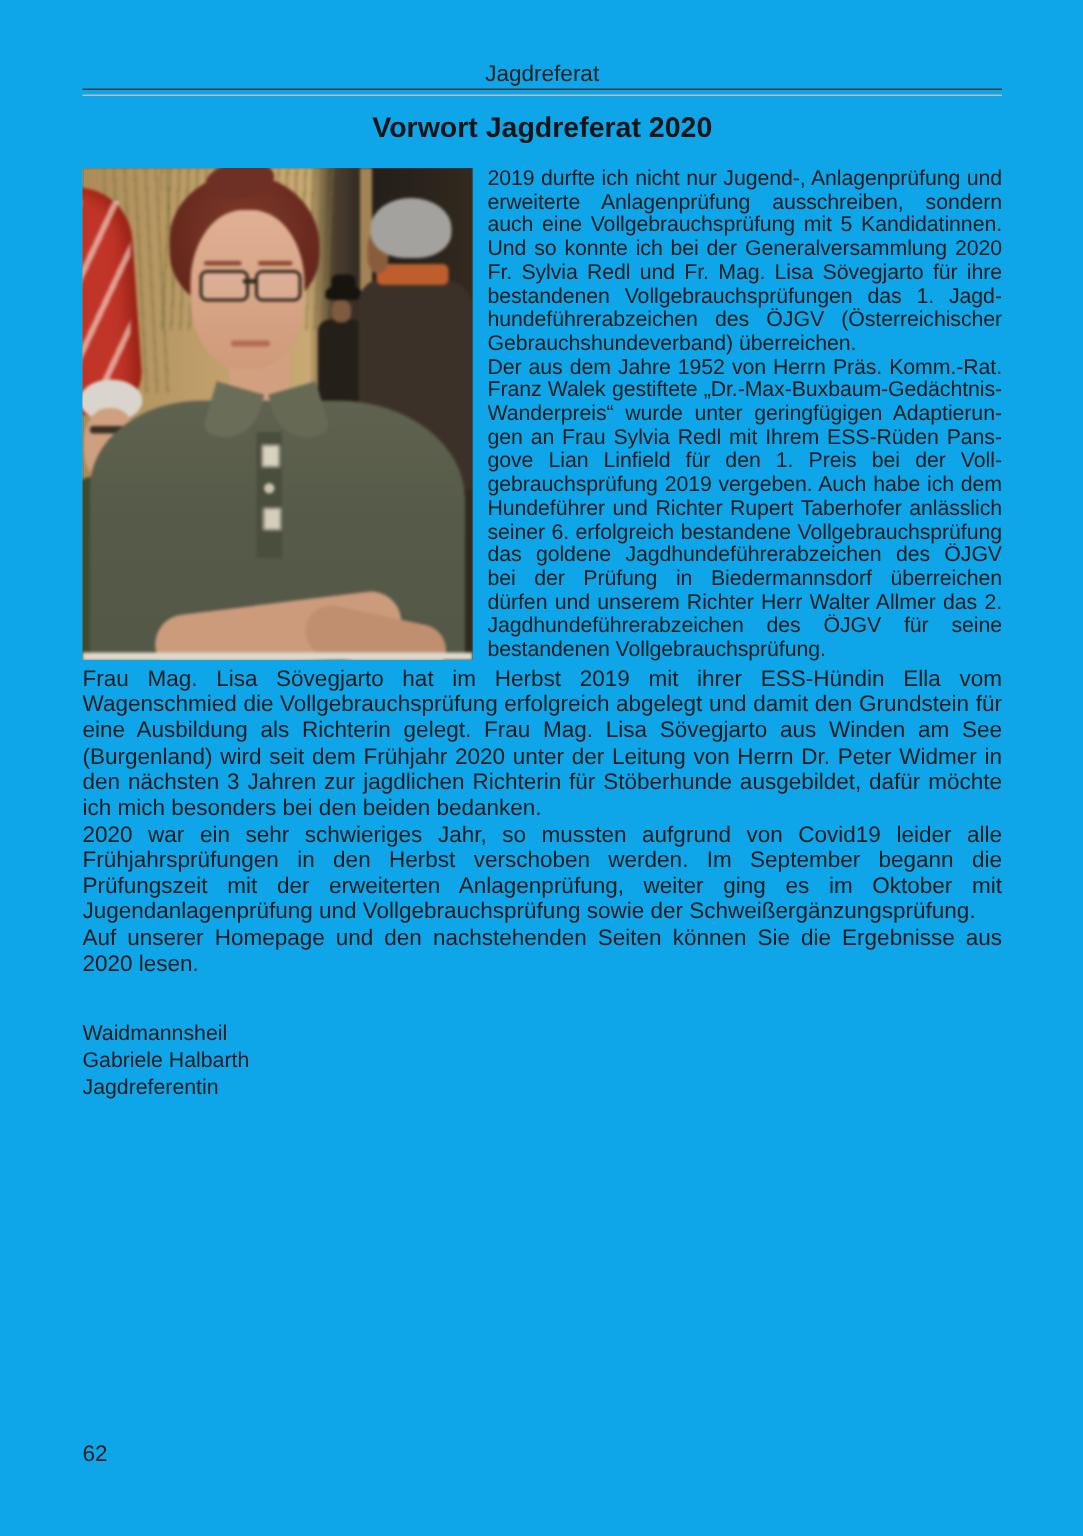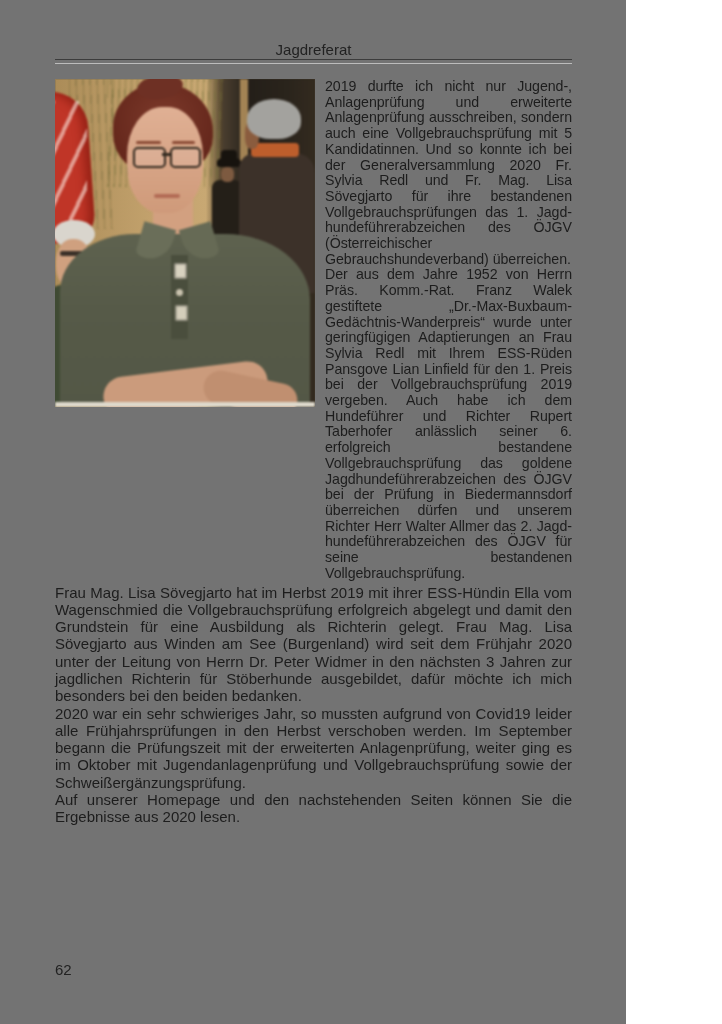--- a/index.html
+++ b/index.html
@@ -1,19 +1,19 @@
 <!DOCTYPE html>
 <html><head>
 <meta charset="utf-8">
 <style>
   html,body{margin:0;padding:0;background:#ffffff;}
   .page{
     position:relative;
-    width:626px;height:1024px;
-    background:#737373;
+    width:722px;height:1024px;
+    background:#0ea5e9;
     font-family:"Liberation Sans",sans-serif;
     color:#1d1d1d;
     overflow:hidden;
   }
   .content{padding:41px 54px 0 55px;}
   .hdr{ text-align:center; font-size:15px; line-height:17px; color:#222; }
   .rule-dark{ border:0; border-top:1.6px solid #3c3c3c; margin:1px 0 0 0; }
   .rule-light{ border:0; border-top:1px solid #bcbcbc; margin:3px 0 0 0; }
   .title{
     margin:11px 0 0 0; text-align:center;
@@ -89,20 +89,21 @@
 </head>
 <body>
 
 <div class="page">
   <div class="content">
 
     <div class="hdr">Jagdreferat</div>
     <hr class="rule-dark">
     <hr class="rule-light">
 
+    <h1 class="title">Vorwort Jagdreferat 2020</h1>
 
     <div class="photo-row">
       <div class="photo" role="img" aria-label="Frau mit Brille und dunkelrotem Haar im olivgrünen Poloshirt vor einem Stand mit rotem Schirm und Zuschauern">
         <div class="photo-inner">
           <div class="ph-grass"></div>
           <div class="ph-grass2"></div>
           <div class="ph-red"></div>
           <div class="ph-red-script"></div>
           <div class="ph-glass"></div>
           <div class="ph-post"></div>
@@ -145,17 +146,22 @@
         <p>Der aus dem Jahre 1952 von Herrn Präs. Komm.-Rat. Franz Walek gestiftete „Dr.-Max-Buxbaum-Gedächtnis-Wanderpreis“ wurde unter geringfügigen Adaptierun­gen an Frau Sylvia Redl mit Ihrem ESS-Rüden Pans­gove Lian Linfield für den 1. Preis bei der Voll­gebrauchsprüfung 2019 vergeben. Auch habe ich dem Hundeführer und Richter Rupert Taberhofer anlässlich seiner 6. erfolgreich bestandene Vollgebrauchsprüfung das goldene Jagdhundeführerabzeichen des ÖJGV bei der Prüfung in Biedermannsdorf überreichen dürfen und unserem Richter Herr Walter Allmer das 2. Jagd­hundeführerabzeichen des ÖJGV für seine bestande­nen Vollgebrauchsprüfung.</p>
       </div>
     </div>
 
     <div class="full-text">
       <p>Frau Mag. Lisa Sövegjarto hat im Herbst 2019 mit ihrer ESS-Hündin Ella vom Wagenschmied die Vollgebrauchsprüfung erfolgreich abgelegt und damit den Grundstein für eine Ausbildung als Rich­terin gelegt. Frau Mag. Lisa Sövegjarto aus Winden am See (Burgenland) wird seit dem Frühjahr 2020 unter der Leitung von Herrn Dr. Peter Widmer in den nächsten 3 Jahren zur jagdlichen Rich­terin für Stöberhunde ausgebildet, dafür möchte ich mich besonders bei den beiden bedanken.</p>
       <p>2020 war ein sehr schwieriges Jahr, so mussten aufgrund von Covid19 leider alle Frühjahrsprüfun­gen in den Herbst verschoben werden. Im September begann die Prüfungszeit mit der erweiterten Anlagenprüfung, weiter ging es im Oktober mit Jugendanlagenprüfung und Vollgebrauchsprüfung sowie der Schweißergänzungsprüfung.</p>
       <p>Auf unserer Homepage und den nachstehenden Seiten können Sie die Ergebnisse aus 2020 lesen.</p>
     </div>
 
+    <div class="signature">
+      <div>Waidmannsheil</div>
+      <div>Gabriele Halbarth</div>
+      <div>Jagdreferentin</div>
+    </div>
 
   </div>
 
   <div class="page-number">62</div>
 </div>
 
 </body></html>

